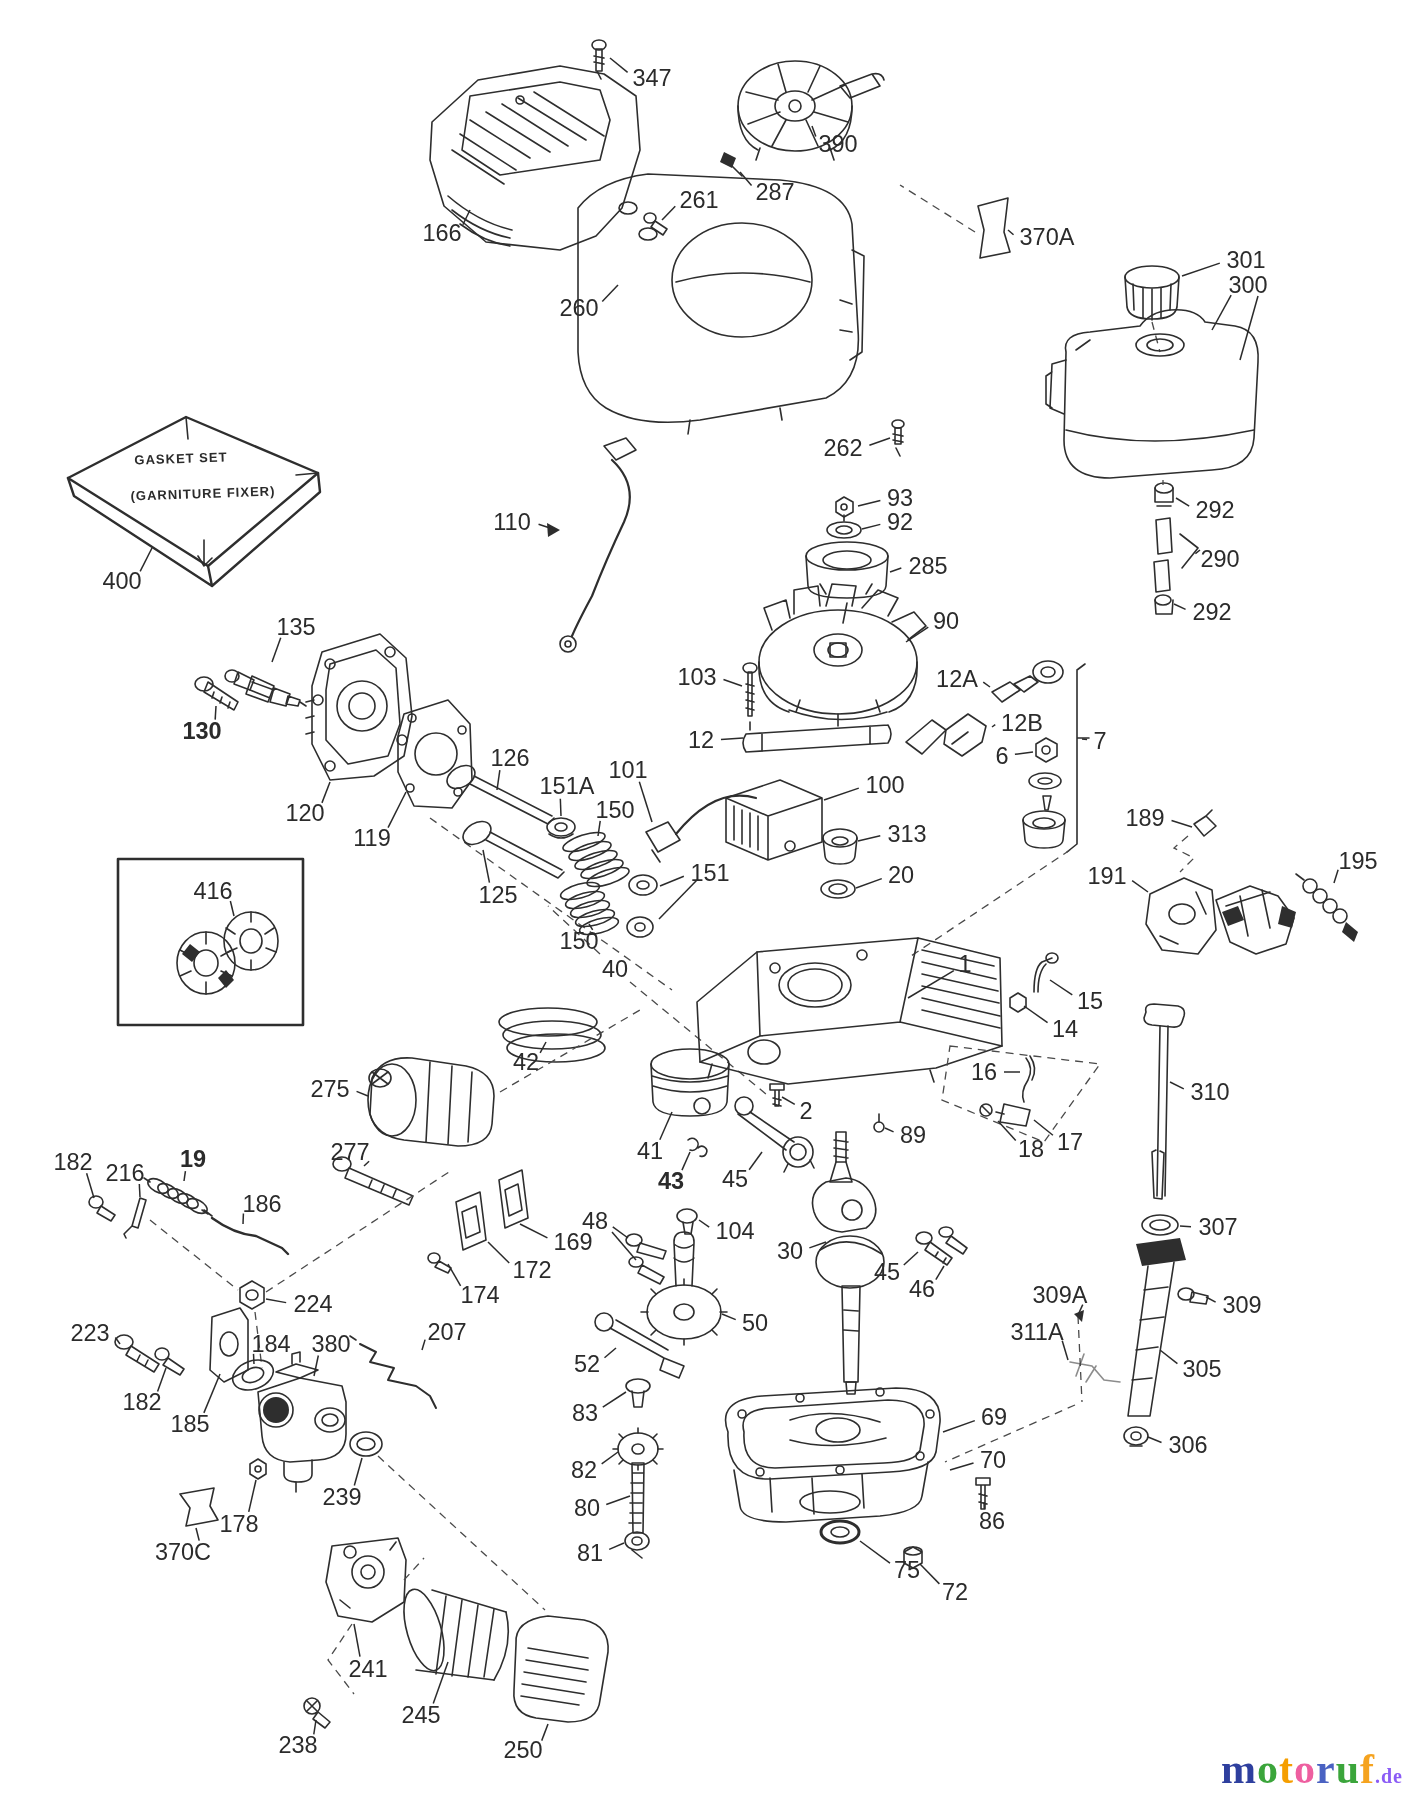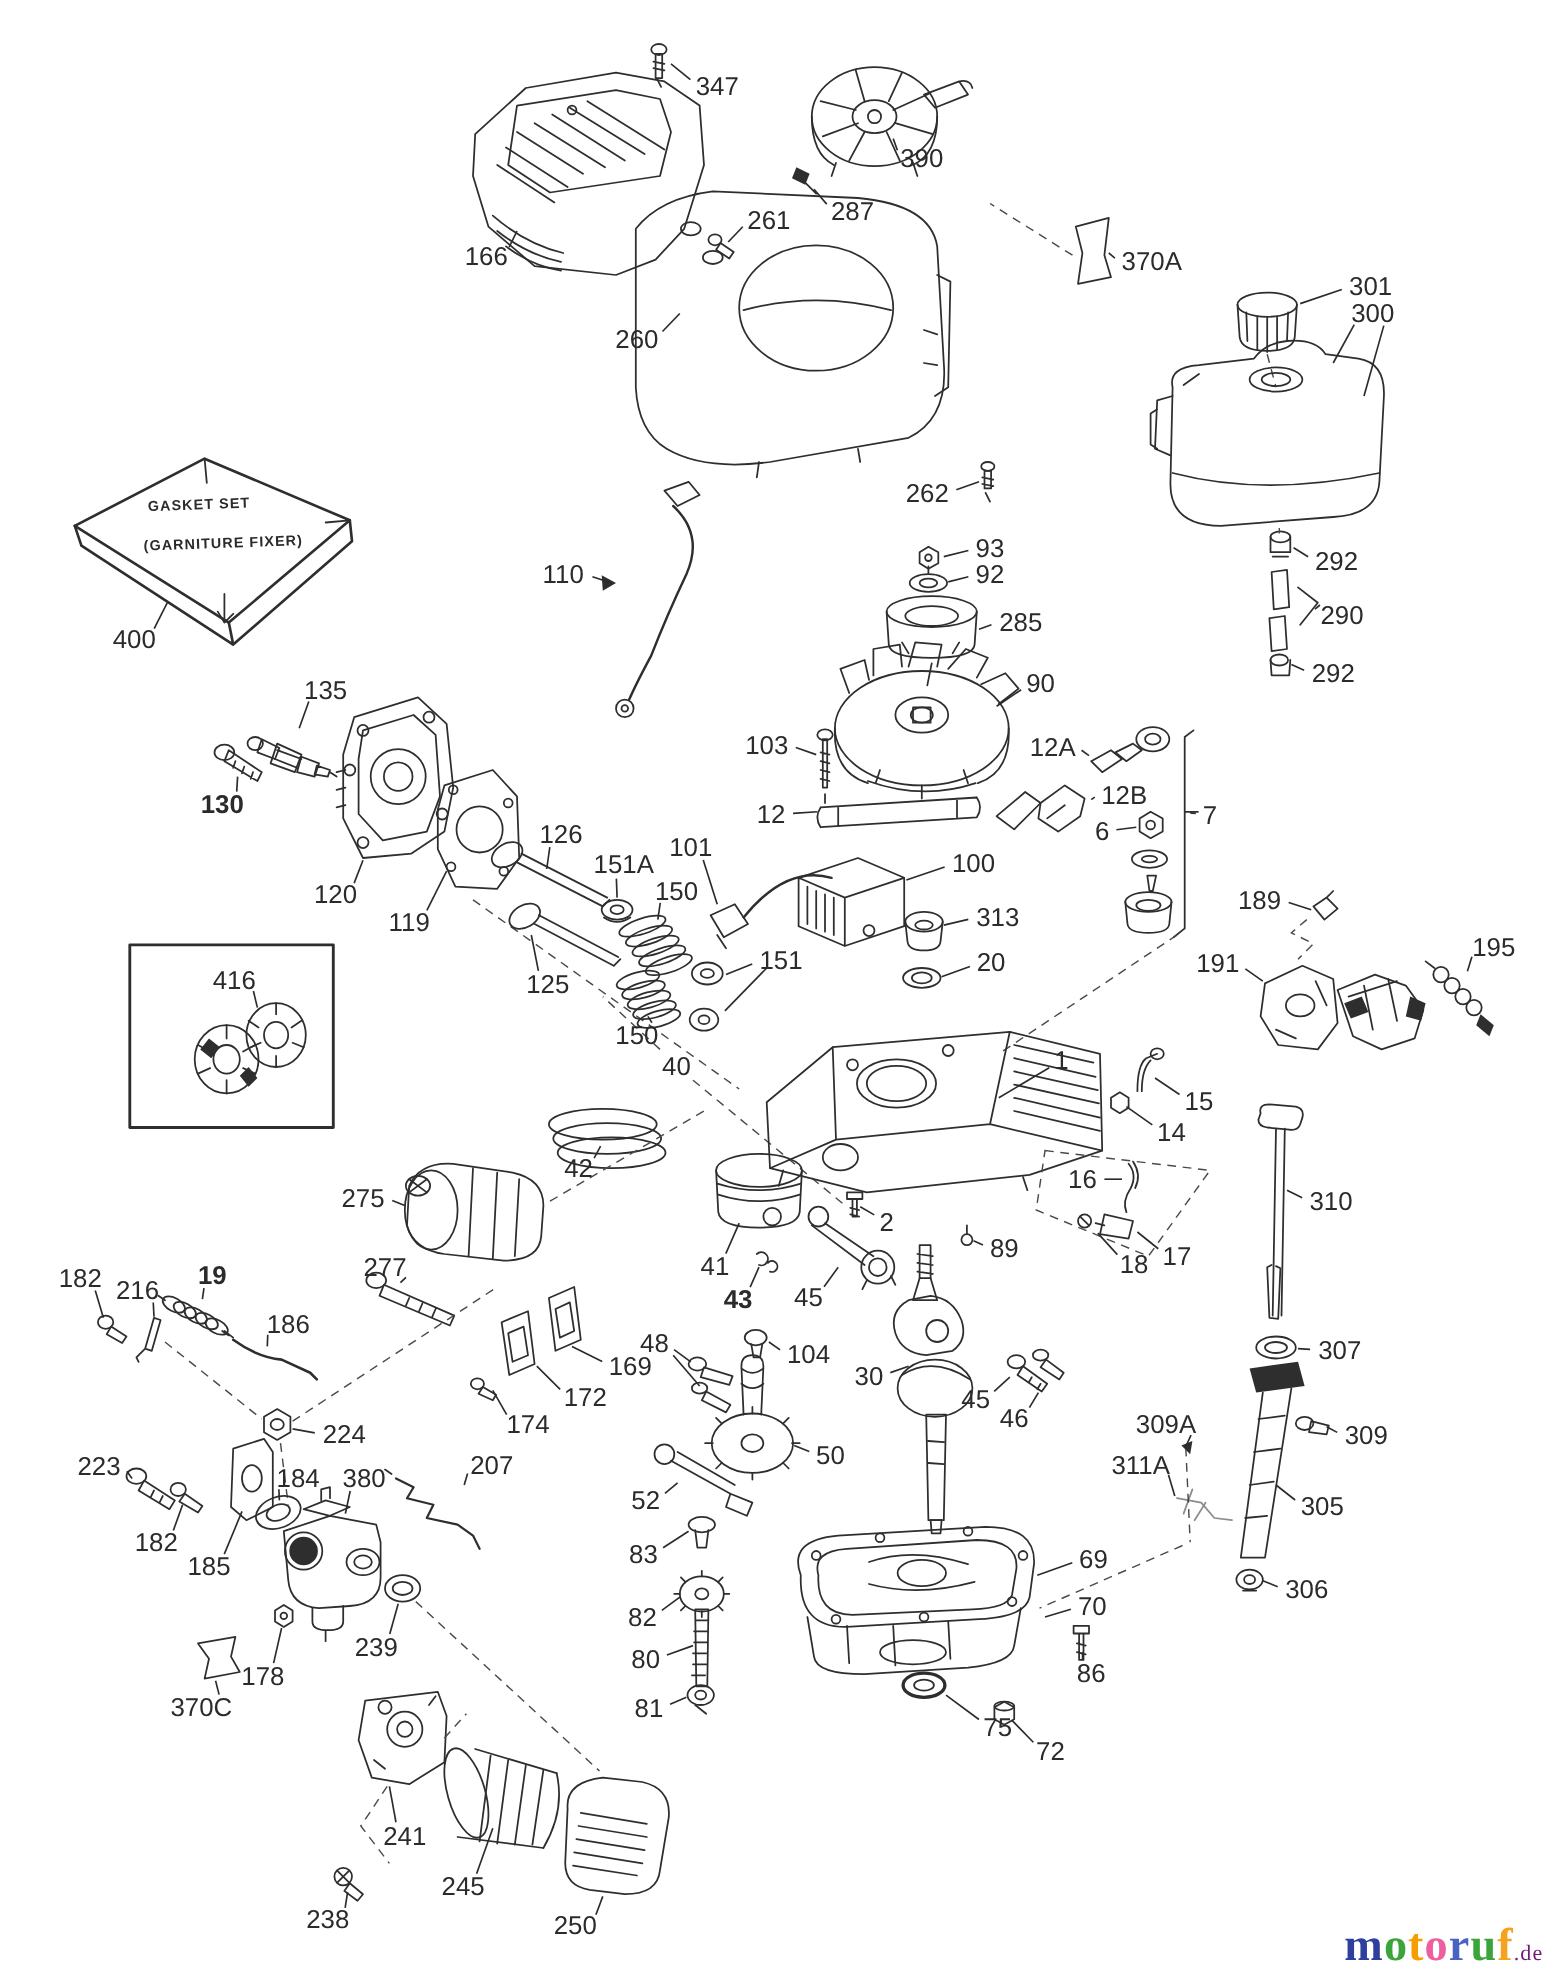--- a/index.html
+++ b/index.html
@@ -8,21 +8,21 @@
   svg{position:absolute;left:0;top:0;}
   .p{fill:none;stroke:#2e2e2e;stroke-width:1.6;stroke-linecap:round;stroke-linejoin:round;}
   .f{fill:#2e2e2e;stroke:none;}
   .d{fill:none;stroke:#4a4a4a;stroke-width:1.3;stroke-dasharray:8 6;}
   .lead{stroke:#2b2b2b;stroke-width:1.5;fill:none;}
   text.lbl{fill:#2b2b2b;font-family:"Liberation Sans",sans-serif;font-size:23.5px;}
   text.lbl.bold{font-weight:bold;}
   text.pkg{fill:#2b2b2b;font-family:"Liberation Sans",sans-serif;font-size:13px;font-weight:bold;letter-spacing:1px;}
   #logo{position:absolute;right:14px;bottom:10px;font-family:"Liberation Serif",serif;
         font-size:42px;font-weight:bold;letter-spacing:1px;line-height:1;}
-  #logo .suf{font-size:20px;font-weight:normal;color:#701a75;}
+  #logo .suf{font-size:20px;font-weight:bold;color:#8b5cf6;}
 </style>
 </head>
 <body>
 
 <div id="stage">
 <svg id="diagram" width="1417" height="1800" viewBox="0 0 1417 1800" xmlns="http://www.w3.org/2000/svg">
 
   <g>
     <ellipse class="p" cx="599" cy="45" rx="7" ry="5"></ellipse>
     <path class="p" d="M596 49 l6 0 0 22 -6 0 Z M594 56 l10 2 M594 62 l10 2 M597 71 l4 8"></path>

